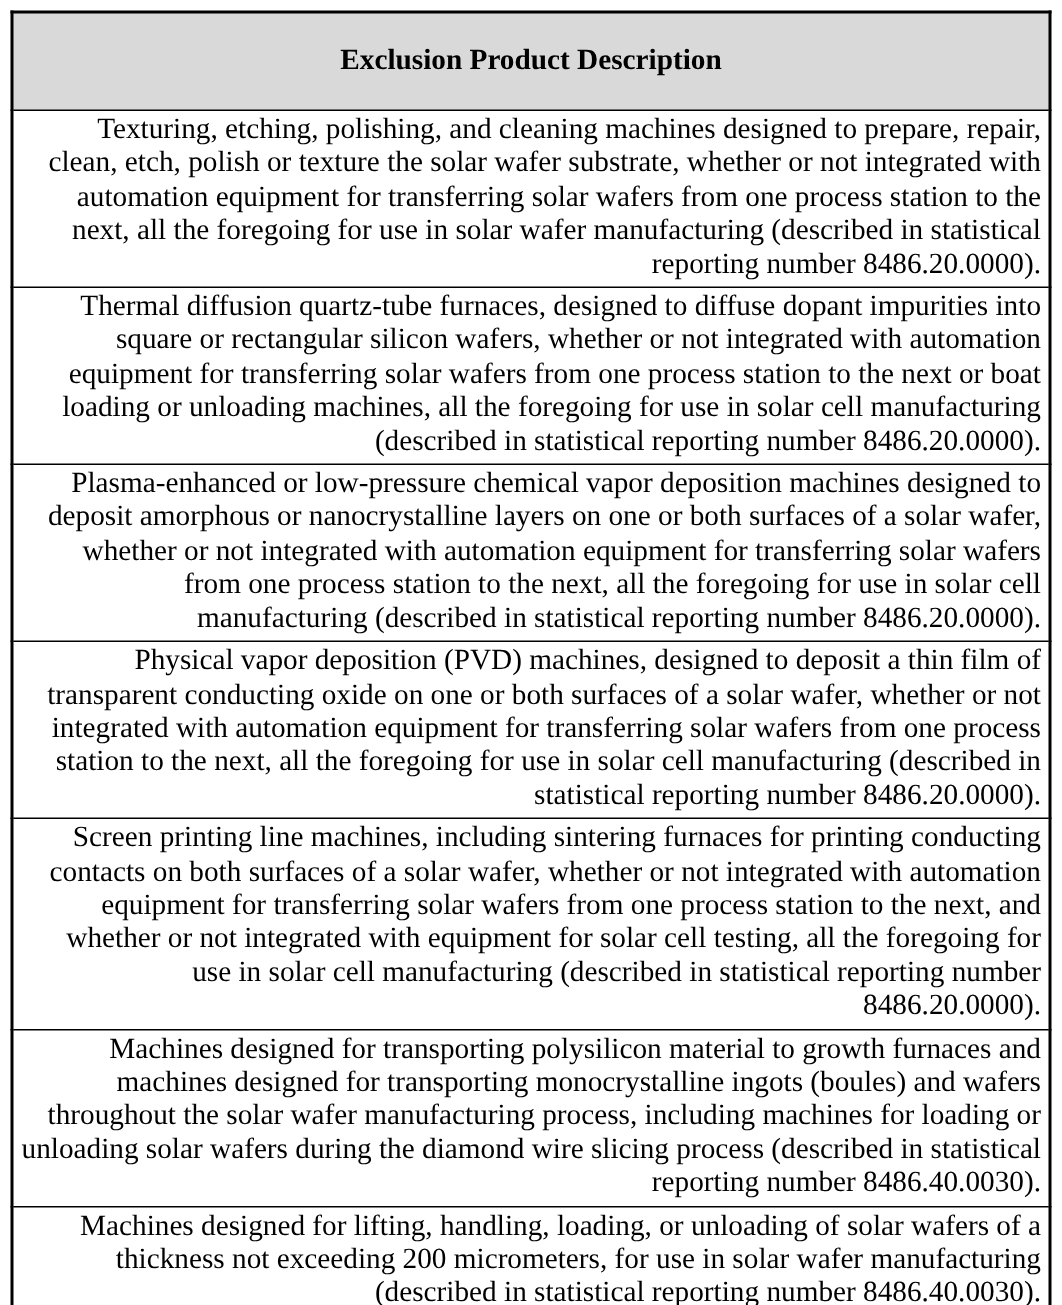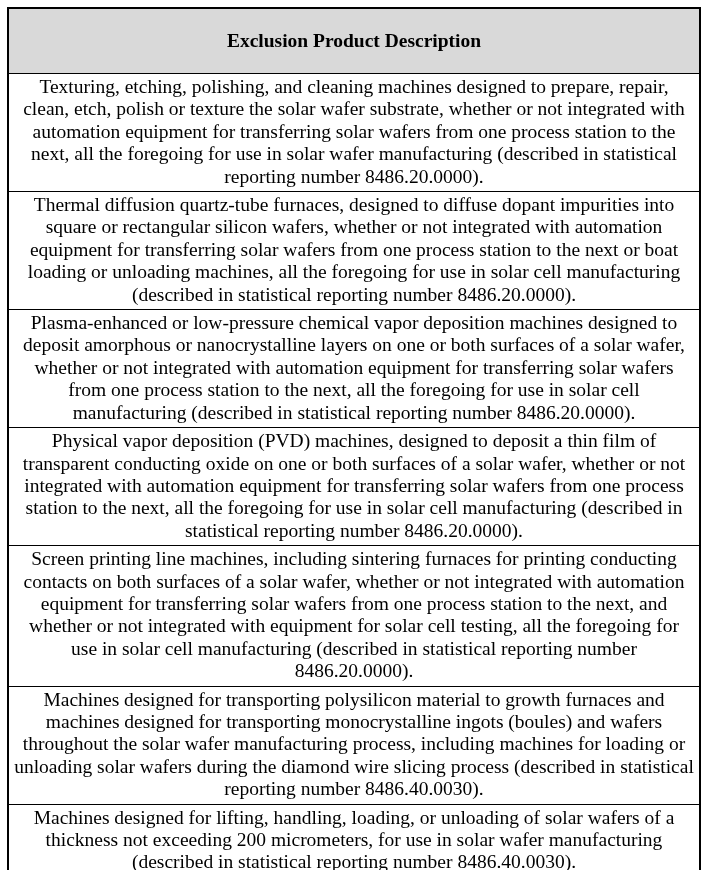--- a/index.html
+++ b/index.html
@@ -36,21 +36,21 @@
     text-align: center;
     padding: 21px 4px;
     line-height: 22px;
     border-bottom: 1px solid var(--border-color);
     color: var(--text-color);
   }
   table.exclusion-table td {
     font-size: 19.5px;
     line-height: 22.4px;
     padding: 2px 5px 3px 5px;
-    text-align: center;
+    text-align: right;
     vertical-align: top;
     border-bottom: 1px solid var(--border-color);
     color: var(--text-color);
   }
   table.exclusion-table tr:last-child td {
     border-bottom: none;
   }
 </style>
 </head>
 <body>

